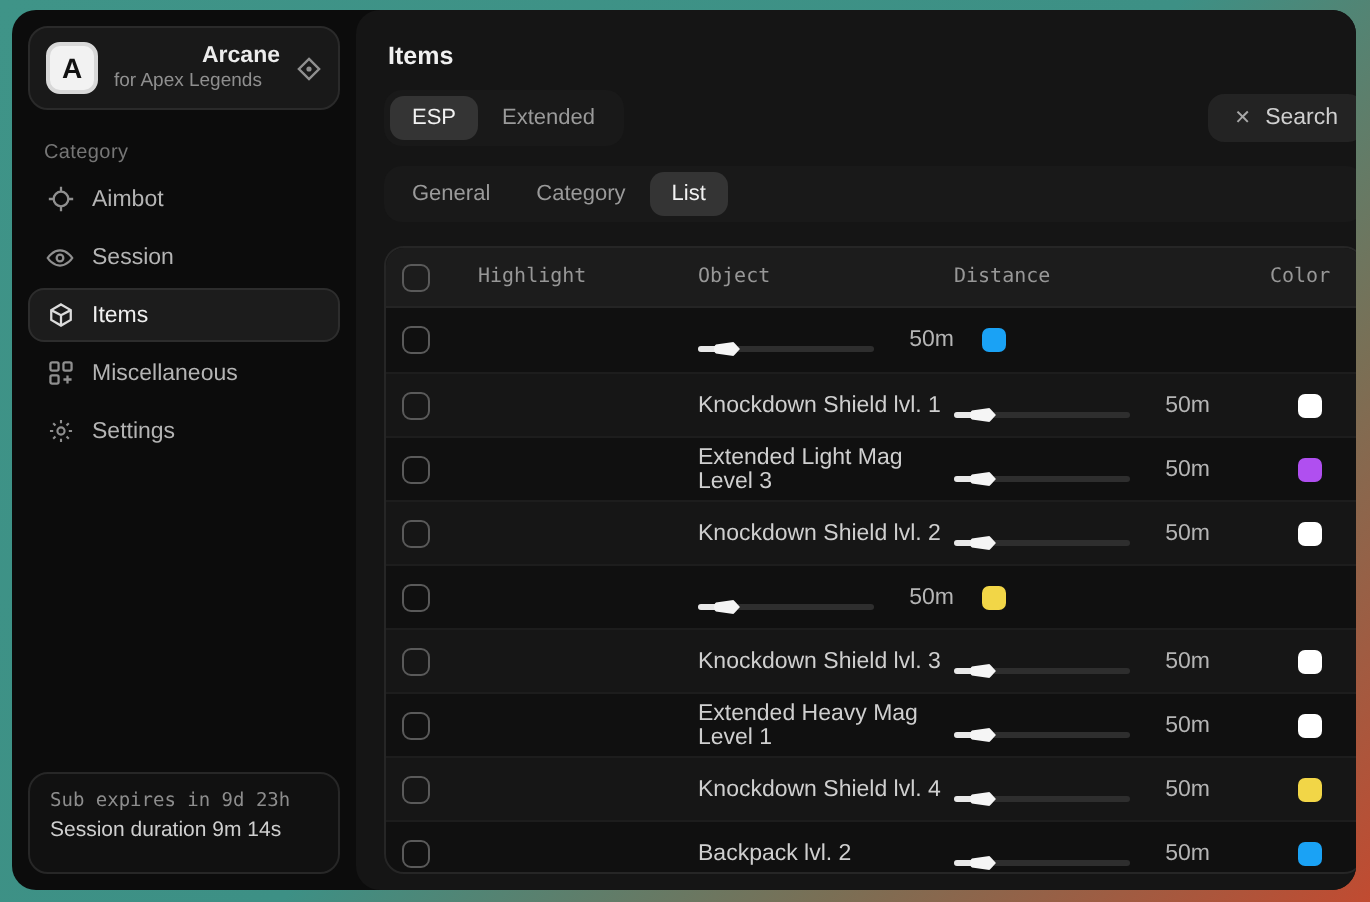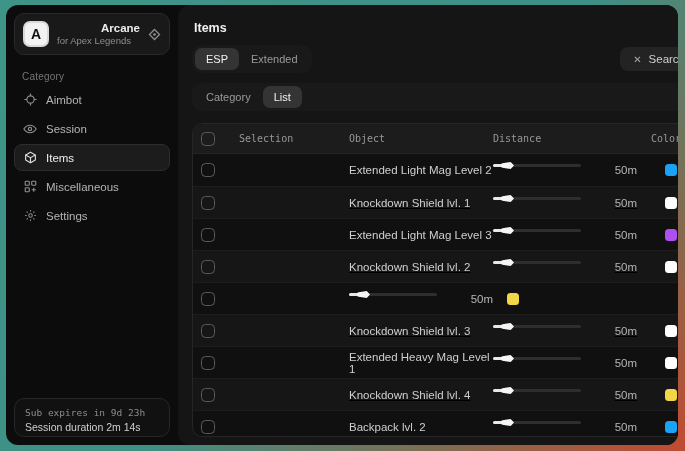--- a/index.html
+++ b/index.html
@@ -31,21 +31,21 @@
   .nav { display:flex; flex-direction:column; gap:2px; }
   .nav-item {
     display:flex; align-items:center; gap:9px; height:27px; padding:0 8px;
     color:#b4b4b4; font-size:11.5px; border-radius:8px; border:1px solid transparent; cursor:pointer;
   }
   .nav-item .nicon { color:#8f8f8f; display:flex; width:14px; justify-content:center; }
   .nav-item.active { background:#1c1c1c; border-color:#2d2d2d; color:#efefef; }
   .nav-item.active .nicon { color:#dcdcdc; }
   .session-card {
     margin-top:auto; border:1px solid #272727; border-radius:10px;
-    background:#111; padding:7px 10px 0; line-height:1.5;
+    background:#111; padding:7px 10px 12px; line-height:1.5;
   }
   .session-l1 { font-family:"DejaVu Sans Mono", monospace; font-size:9.5px; color:#8d8d8d; }
   .session-l2 { font-size:10.5px; color:#cfcfcf; }
   
   .main {
     flex:1; background:#151515; border-radius:12px; margin:0;
     padding:12px 14px 8px; display:flex; flex-direction:column; position:relative;
   }
   .main-title { color:#f0f0f0; font-size:12.5px; font-weight:bold; margin:4px 0 10px 2px; }
   .toolbar { display:flex; align-items:center; justify-content:space-between; margin-bottom:10px; }
@@ -69,27 +69,27 @@
   }
   .trow {
     display:grid; grid-template-columns:36px 112px 1fr 158px 42px;
     align-items:center; height:32px; padding:0 4px 0 8px;
   }
   .thead {
     height:30px; background:#1c1c1c; border-bottom:1px solid #242424;
     font-family:"DejaVu Sans Mono", monospace; font-size:10px; color:#979797;
   }
   .trow + .trow { border-top:1px solid #1d1d1d; }
-  .trow.alt { background:#161616;text-decoration:underline; }
+  .trow.alt { background:#161616; }
   .cb {
     width:14px; height:14px; border:1.5px solid #5a5a5a; border-radius:4.5px;
     background:transparent; display:inline-block; cursor:pointer;
   }
   .obj { color:#cfcfcf; font-size:11.5px; }
-  .dist-cell { display:flex; align-items:flex-start; gap:28px; }
+  .dist-cell { display:flex; align-items:flex-end; gap:12px; }
   .slider { position:relative; width:88px; height:3px; background:#2e2e2e; border-radius:2px; cursor:pointer; }
   .slider .fill { position:absolute; left:0; top:0; height:3px; width:10px; background:#e8e8e8; border-radius:2px; }
   .slider .knob {
     position:absolute; left:8px; top:-2px; width:13px; height:7px;
     background:#f5f5f5; border-radius:4px;
     clip-path:polygon(0 50%, 25% 0, 100% 20%, 100% 80%, 25% 100%);
     transform:rotate(180deg);
   }
   .dist-val { color:#b5b5b5; font-size:11.5px; min-width:28px; text-align:right; }
   .swatch { width:12px; height:12px; border-radius:3.5px; cursor:pointer; margin-left:14px; }
@@ -166,59 +166,59 @@
               <circle cx="8" cy="8" r="2.2"></circle>
               <path d="M8 1.2v2M8 12.8v2M1.2 8h2M12.8 8h2M3.2 3.2l1.4 1.4M11.4 11.4l1.4 1.4M12.8 3.2l-1.4 1.4M4.6 11.4l-1.4 1.4"></path>
             </svg>
           </span>
     <span class="nlabel">Settings</span>
   </div>
 </nav>
 
     <div class="session-card">
       <div class="session-l1">Sub expires in 9d 23h</div>
-      <div class="session-l2">Session duration 2m 14s</div>
+      <div class="session-l2">Session duration 9m 14s</div>
     </div>
   </aside>
 
   <section class="main">
     <div class="main-title">Items</div>
 
     <div class="toolbar">
       <div class="pillgroup" id="mode-tabs">
   <button class="pill active">ESP</button>
 
   <button class="pill">Extended</button>
 </div>
       <button class="search-btn">
         <span class="xi">✕</span>
         <span>Search</span>
       </button>
     </div>
 
     <div class="pillgroup viewtabs" id="view-tabs">
+  <button class="pill">General</button>
 
   <button class="pill">Category</button>
 
   <button class="pill active">List</button>
 </div>
 
     <div class="table">
       <div class="trow thead">
         <span class="cb"></span>
-        <span class="hdr-sel">Selection</span>
+        <span class="hdr-sel">Highlight</span>
         <span>Object</span>
         <span>Distance</span>
         <span>Color</span>
       </div>
       <div id="table-body">
   <div class="trow">
     <span class="cb"></span>
     <span></span>
-    <span class="obj">Extended Light Mag Level 2</span>
     <span class="dist-cell">
       <span class="slider">
         <span class="fill"></span>
         <span class="knob"></span>
       </span>
       <span class="dist-val">50m</span>
     </span>
     <span class="swatch" style="background: rgb(26, 162, 245);"></span>
   </div>
 

